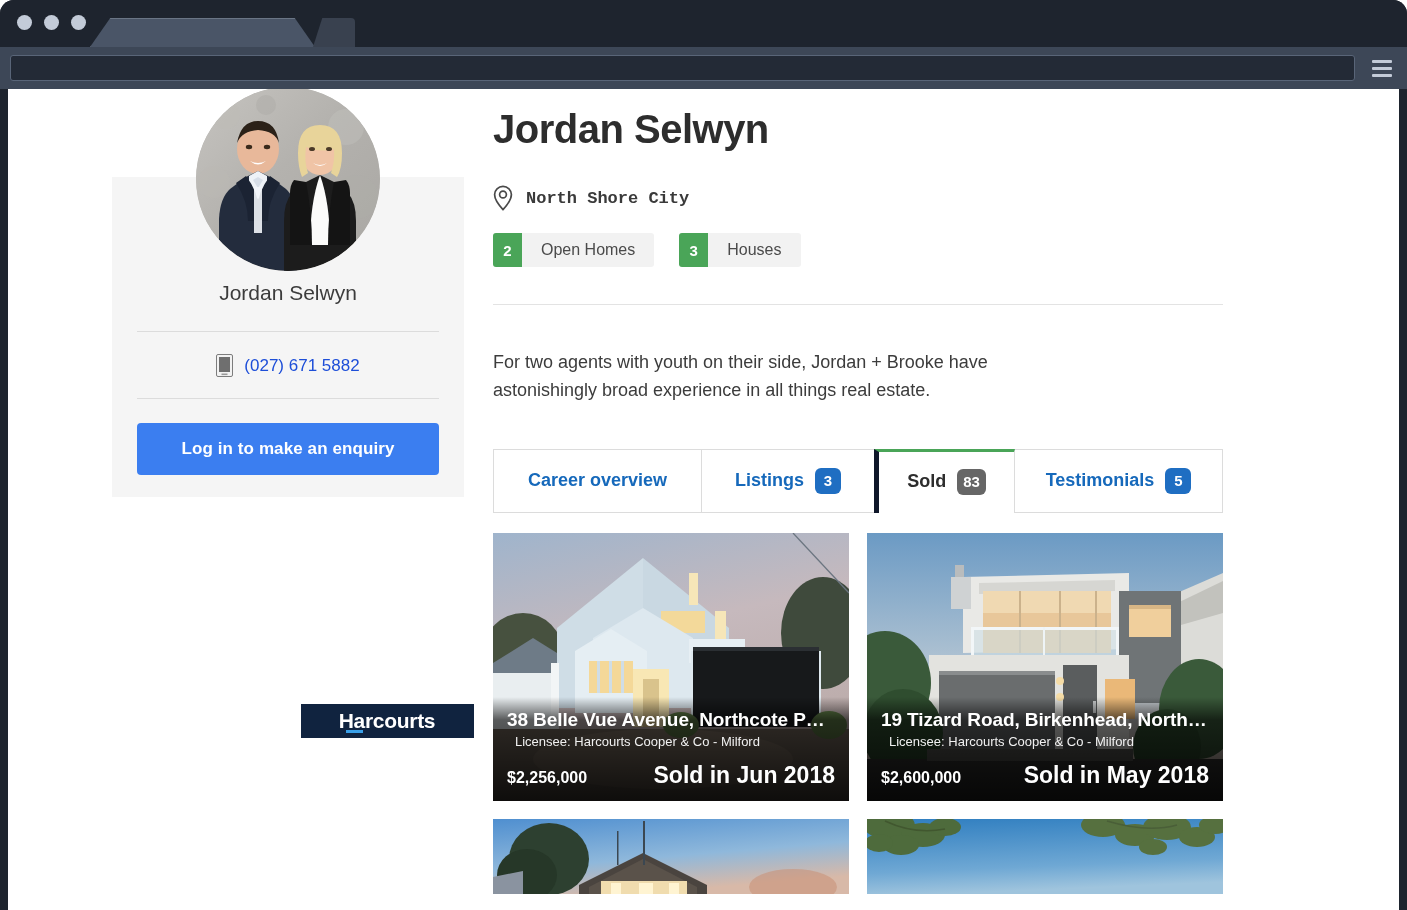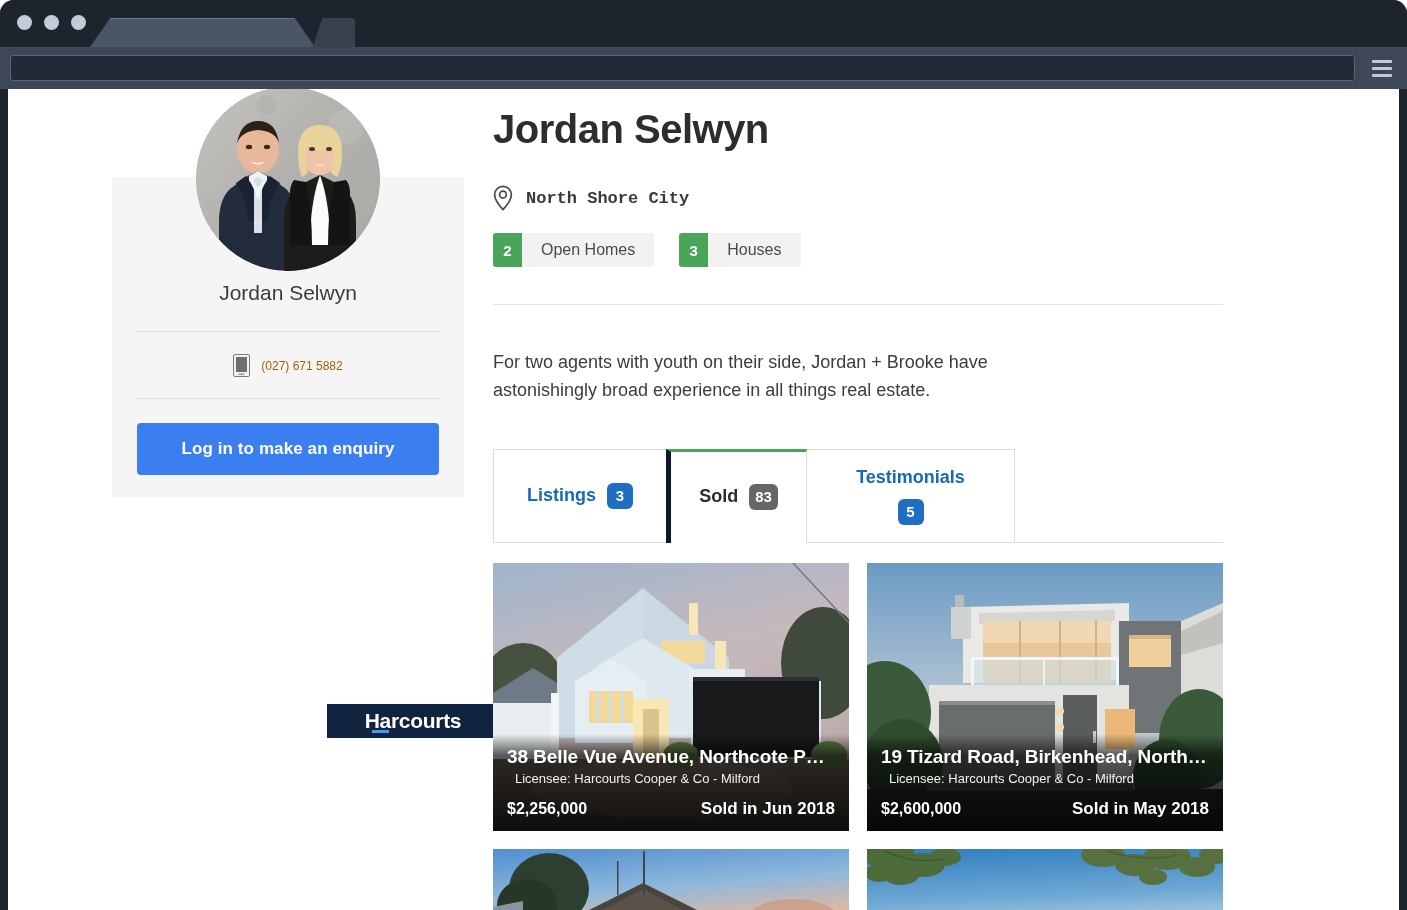--- a/index.html
+++ b/index.html
@@ -107,38 +107,38 @@
     color: #3c3c3c;
     padding-bottom: 26px;
   }
   .divider { height: 1px; background: #dcdcdc; }
 
   .phone-row {
     display: flex; align-items: center; justify-content: center;
     gap: 11px; padding: 22px 0 21px 0;
   }
   .phone-icon svg { display: block; }
-  .phone-text { font-size: 12px; color: #a16207; }
+  .phone-text { font-size: 17px; color: #1d4ed8; }
 
   .enquiry-btn {
     display: block; width: 100%;
     margin-top: 24px;
     background: #3b7ef0;
     color: #ffffff;
     border: none;
     border-radius: 4px;
     font-family: "Liberation Sans", sans-serif;
     font-size: 17px; font-weight: bold;
     padding: 16px 0;
     cursor: pointer;
     letter-spacing: 0.1px;
   }
 
   .brand-box {
-    position: absolute; left: 196px; top: 511px;
+    position: absolute; left: 170px; top: 511px;
     width: 210px; height: 65px;
     background: #ffffff;
     display: flex; align-items: center; justify-content: center;
   }
   .brand-logo {
     width: 173px; height: 34px;
     background: #10233f;
     display: flex; align-items: center; justify-content: center;
     position: relative;
   }
@@ -230,21 +230,21 @@
   .tab.t3 { width: 208px; }
   .tab.active {
     color: #2d2d2d;
     border-top: 3px solid #4aa558;
     border-left: 5px solid #0f172a;
     border-right: 1px solid #dcdcdc;
     z-index: 2;
     margin-bottom: -1px;
     padding-bottom: 18px;
   }
-  .tab.active + .tab { border-left: none; flex-direction: column; }
+  .tab.active + .tab { border-left: none; }
   .tab-badge {
     display: inline-flex; align-items: center; justify-content: center;
     min-width: 26px; height: 26px;
     padding: 0 6px;
     border-radius: 6px;
     background: #1f6ec2; color: #ffffff;
     font-size: 15px; font-weight: bold;
   }
   .tab-badge.gray { background: #666666; }
 
@@ -275,21 +275,21 @@
     font-size: 19px; font-weight: bold;
     white-space: nowrap; overflow: hidden; text-overflow: ellipsis;
     letter-spacing: -0.1px;
   }
   .card-licensee { font-size: 13px; margin-top: 3px; color: #f0f0f0; margin-left: 8px; }
   .card-footer {
     display: flex; justify-content: space-between; align-items: baseline;
     margin-top: 13px;
   }
   .card-price { font-size: 16px; font-weight: bold; }
-  .card-sold { font-size: 17px; font-weight: bold; }
+  .card-sold { font-size: 23px; font-weight: bold; }
 </style>
 </head>
 <body>
 
 <div class="browser-window">
 
   <div class="titlebar">
     <div class="traffic-lights">
       <div class="dot"></div>
       <div class="dot"></div>
@@ -412,20 +412,23 @@
           <span class="pill-count">3</span>
           <span class="pill-label">Houses</span>
         </div>
       </div>
 
       <div class="hr-main"></div>
 
       <p class="bio">For two agents with youth on their side, Jordan + Brooke have astonishingly broad experience in all things real estate.</p>
 
       <div class="tabs">
+        <div class="tab t0">
+          <span>Career overview</span>
+        </div>
         <div class="tab t1">
           <span>Listings</span>
           <span class="tab-badge">3</span>
         </div>
         <div class="tab t2 active">
           <span>Sold</span>
           <span class="tab-badge gray">83</span>
         </div>
         <div class="tab t3">
           <span>Testimonials</span>

